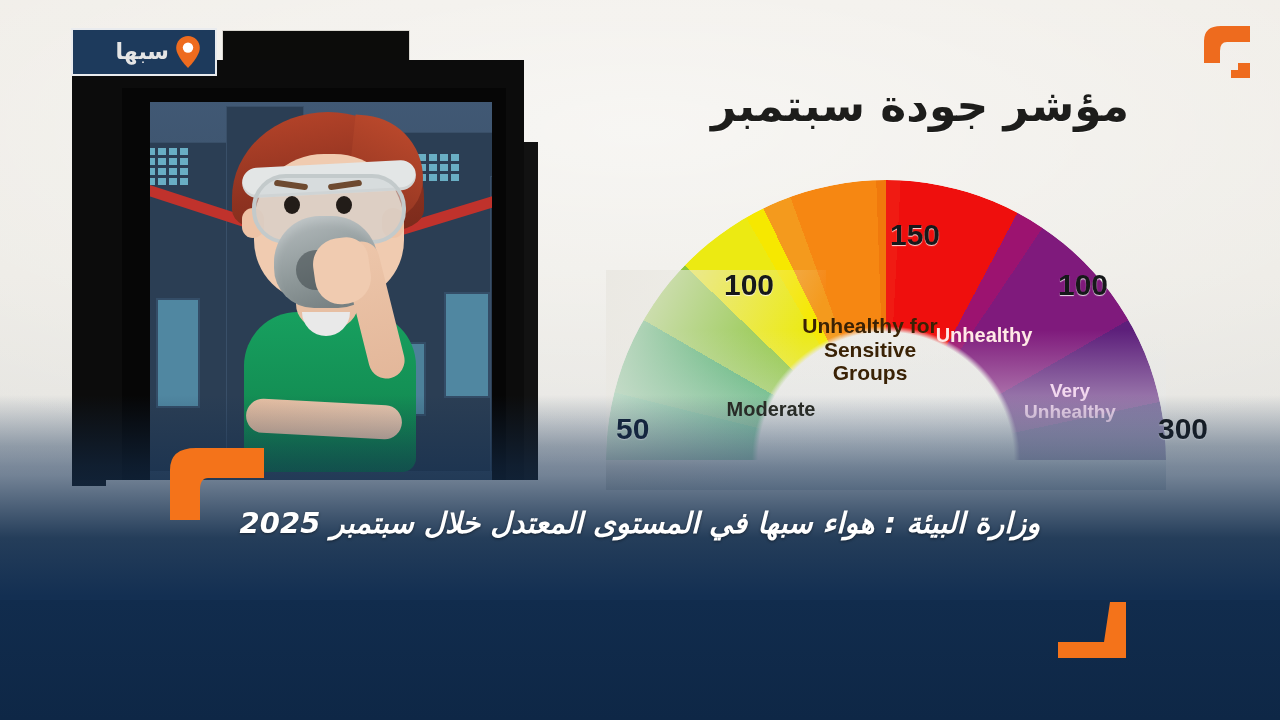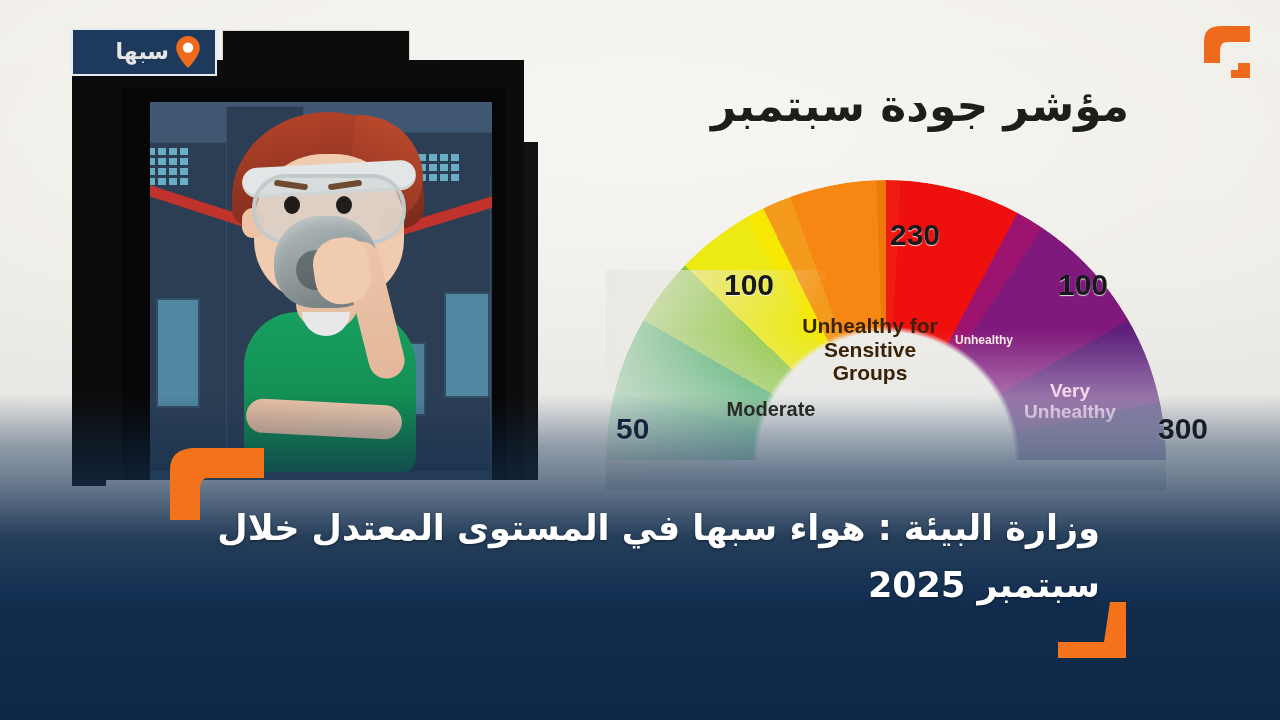--- a/index.html
+++ b/index.html
@@ -137,21 +137,21 @@
     position:absolute;
     font-family:"Liberation Sans", sans-serif;
     font-weight:700;
     text-align:center;
     line-height:1.12;
     pointer-events:none;
     white-space:pre-line;
   }
   .seg-moderate { left:100px; top:218px; width:130px; font-size:20px; color:#2b2b22; }
   .seg-ufsg    { left:196px; top:134px; width:136px; font-size:21px; color:#3a2205; }
-  .seg-unhealthy{ left:318px; top:154px; width:120px; font-size:12px; color:#ffe9e6; }
+  .seg-unhealthy{ left:318px; top:144px; width:120px; font-size:20px; color:#ffe9e6; }
   .seg-vunhealthy{left:404px; top:200px; width:120px; font-size:19px; color:#f3d8ef; }
 
   
   .tick {
     position:absolute;
     font-family:"Liberation Sans", sans-serif;
     font-weight:700;
     font-size:30px;
     color:#16181a;
     text-shadow:0 1px 1px rgba(255,255,255,.85);
@@ -396,27 +396,28 @@
     position:absolute; left:1056px; top:600px;
     width:74px; height:60px;
   }
 
   
   .headline {
     position:absolute;
     left:180px; top:500px;
     width:920px;
     direction:rtl;
-    text-align:right;
+    text-align:center;
     font-family:"DejaVu Sans", sans-serif;
-    font-size:35px;
+    font-size:29px;
     font-weight:700;
     line-height:1.62;
     color:#ffffff;
     text-shadow:0 1px 3px rgba(0,0,0,.45);
+    font-style:italic;
   }
   .site {
     position:absolute;
     left:0; top:666px; width:1280px;
     text-align:center;
     font-family:"Liberation Sans", sans-serif;
     font-size:20px;
     color:#eef2f6;
     letter-spacing:.3px;
   }
@@ -530,21 +531,21 @@
       <div class="seg-label seg-moderate">Moderate</div>
       <div class="seg-label seg-ufsg">Unhealthy for
 Sensitive
 Groups</div>
       <div class="seg-label seg-unhealthy">Unhealthy</div>
       <div class="seg-label seg-vunhealthy">Very
 Unhealthy</div>
 
       <div class="tick t50">50</div>
       <div class="tick t100">100</div>
-      <div class="tick t150">230</div>
+      <div class="tick t150">150</div>
       <div class="tick t200">100</div>
       <div class="tick t300">300</div>
     </div>
   </div>
 
   <div class="navy-fade"></div>
   <div class="navy-solid"></div>
 
   <svg class="bracket-tl" viewBox="0 0 100 76">
     <path d="M4 76 L4 26 Q4 4 30 4 L98 4 L98 34 L42 34 Q34 34 34 46 L34 76 Z" fill="#f4731a"></path>

